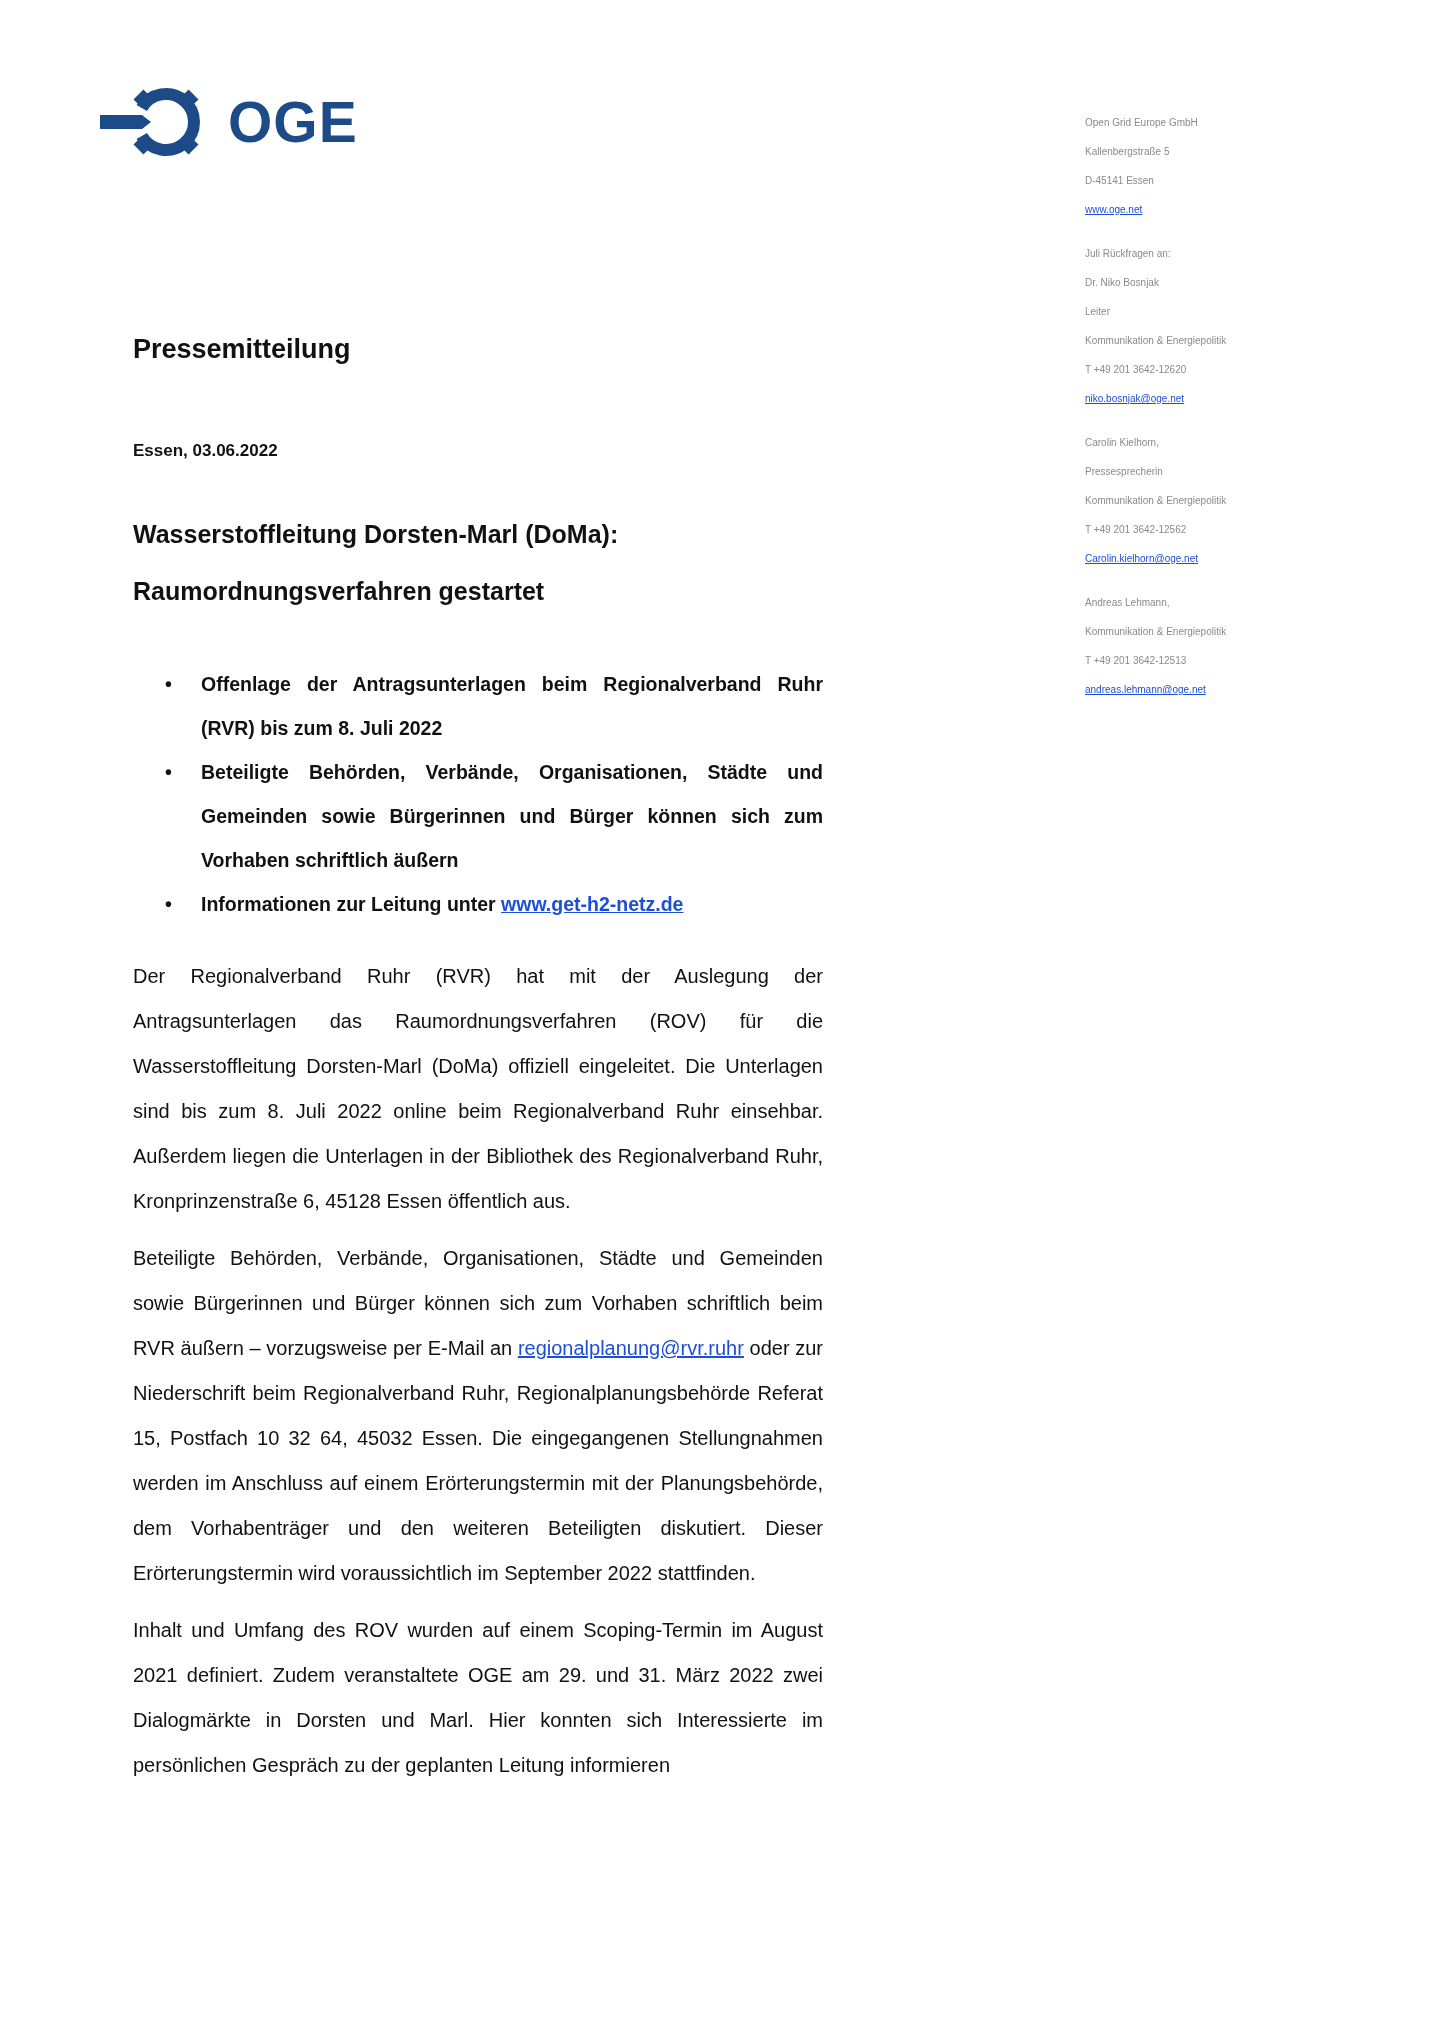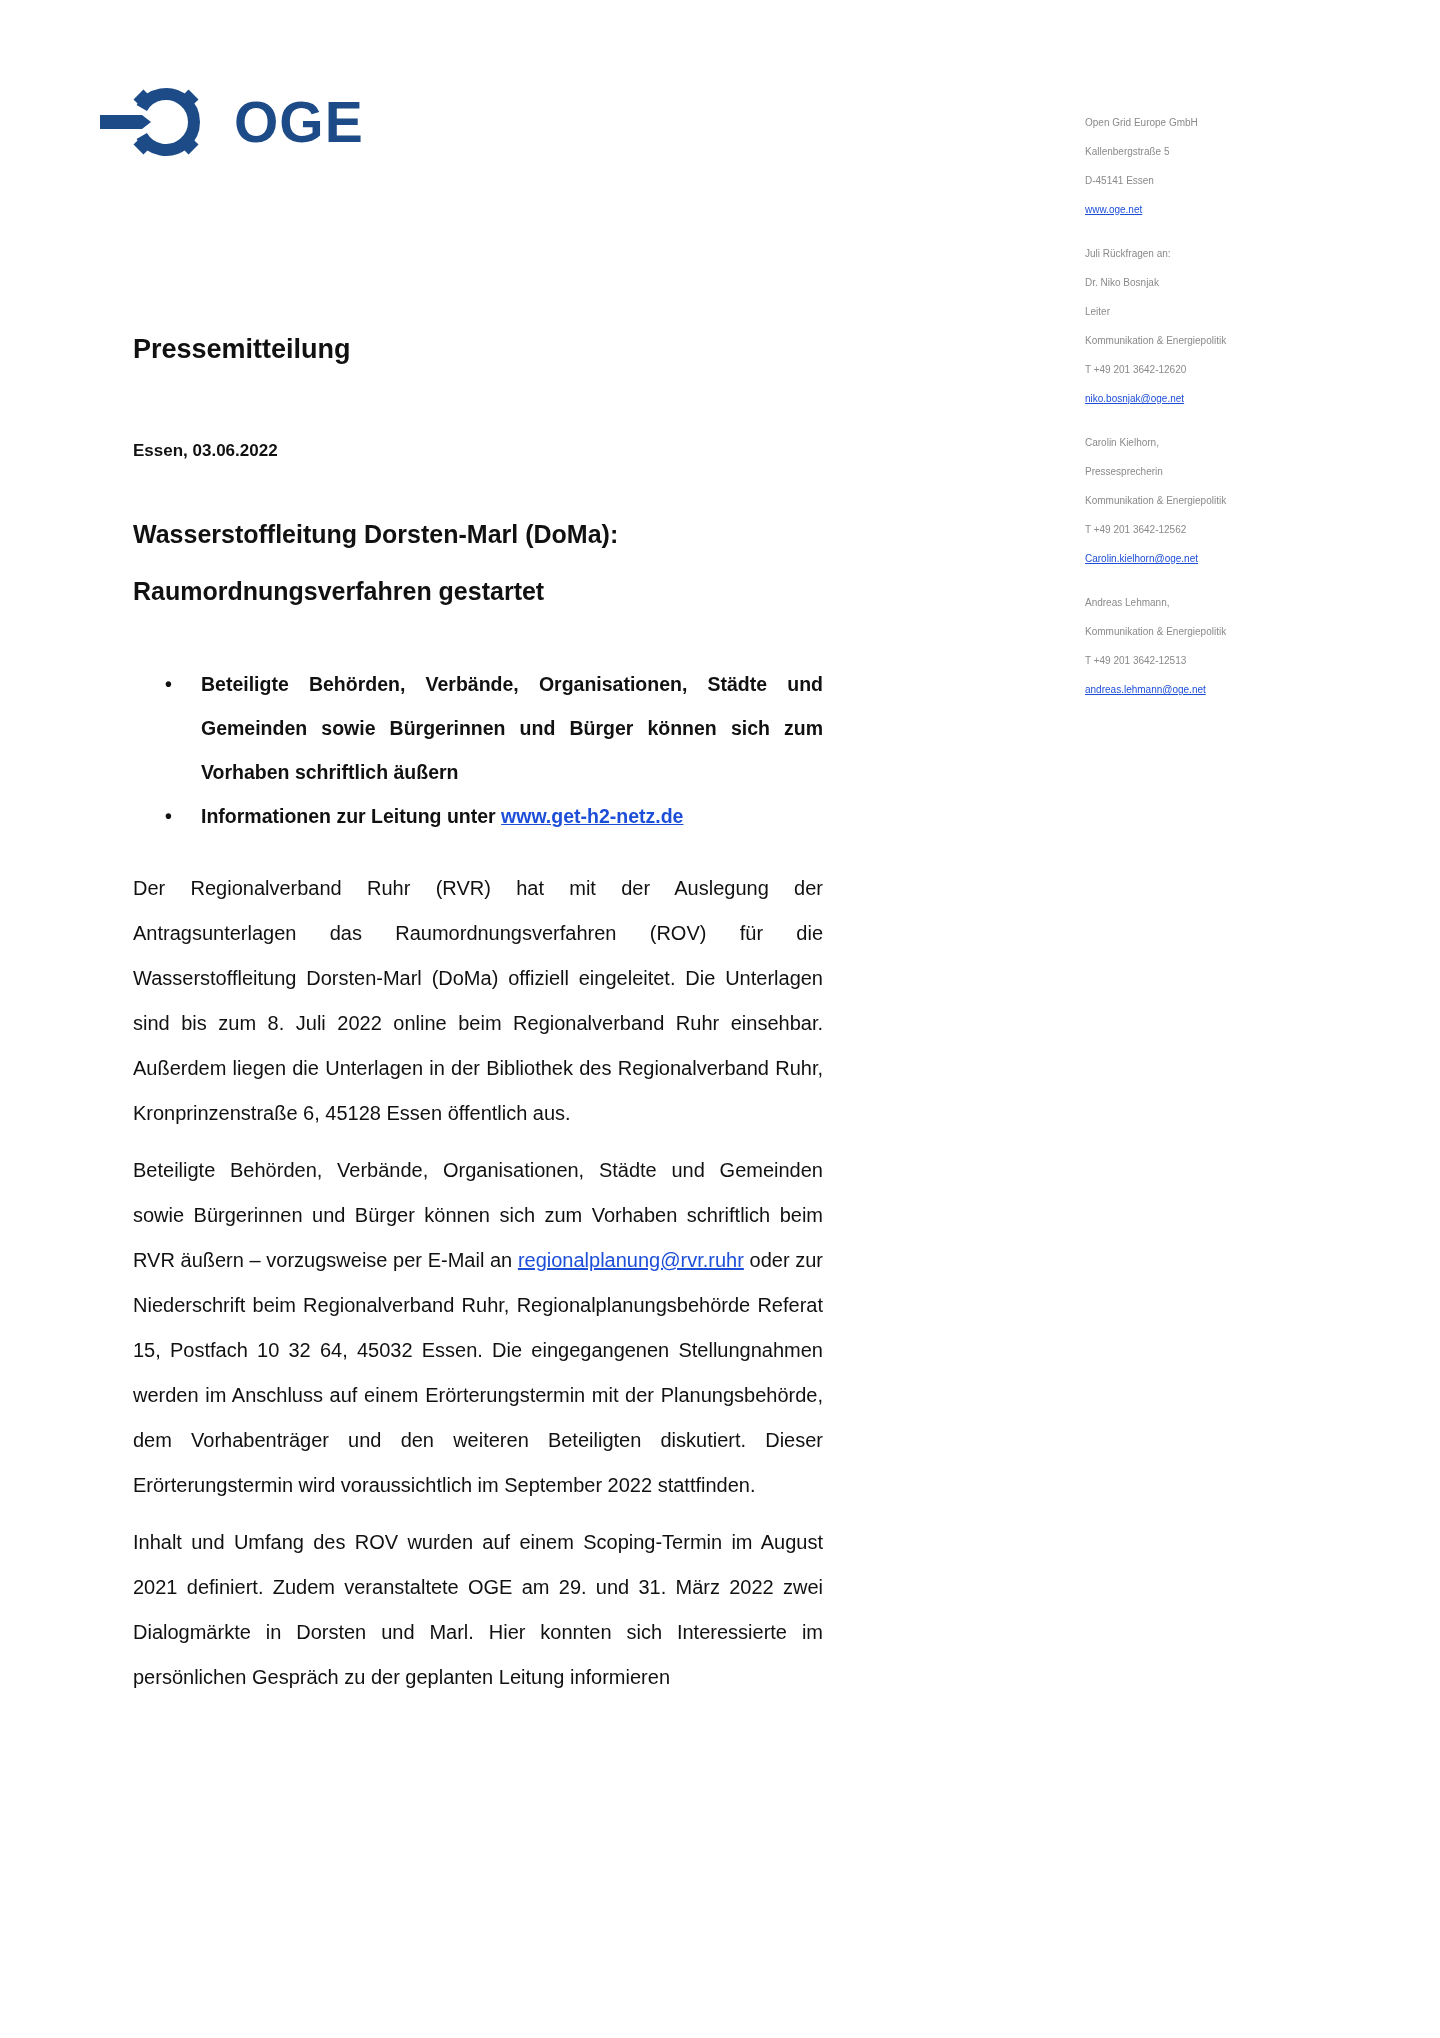--- a/index.html
+++ b/index.html
@@ -5,21 +5,21 @@
   * { margin:0; padding:0; box-sizing:border-box; }
   html,body { background:#ffffff; }
   body {
     width:1440px; height:2038px; position:relative;
     font-family:"Liberation Sans", sans-serif; color:#1a1a1a;
   }
 
   
   .logo-block {
     position:absolute; left:98px; top:82px;
-    display:flex; align-items:center; gap:18px;
+    display:flex; align-items:center; gap:12px;
   }
   .logo-icon { display:block; }
   .logo-text {
     font-size:57px; font-weight:bold; color:#1d4b87;
     letter-spacing:1px; line-height:1;
   }
 
   
   .sidebar {
     position:absolute; left:1085px; top:108px; width:300px;
@@ -129,20 +129,23 @@
 
     <p class="dateline">Essen, 03.06.2022</p>
 
     <h1 class="headline">
       <span class="hl">Wasserstoffleitung Dorsten-Marl (DoMa):</span>
       <span class="hl">Raumordnungsverfahren gestartet</span>
     </h1>
 
     <ul class="bullets">
       <li class="bullet">
+        <div class="bullet-text">Offenlage der Antragsunterlagen beim Regionalverband Ruhr (RVR) bis zum 8. Juli 2022</div>
+      </li>
+      <li class="bullet">
         <div class="bullet-text">Beteiligte Behörden, Verbände, Organisationen, Städte und Gemeinden sowie Bürgerinnen und Bürger können sich zum Vorhaben schriftlich äußern</div>
       </li>
       <li class="bullet">
         <div class="bullet-text"><span>Informationen zur Leitung unter </span><a href="#" class="link">www.get-h2-netz.de</a></div>
       </li>
     </ul>
 
     <p class="para">Der Regionalverband Ruhr (RVR) hat mit der Auslegung der Antragsunterlagen das Raumordnungsverfahren (ROV) für die Wasserstoffleitung Dorsten-Marl (DoMa) offiziell eingeleitet. Die Unterlagen sind bis zum 8. Juli 2022 online beim Regionalverband Ruhr einsehbar. Außerdem liegen die Unterlagen in der Bibliothek des Regionalverband Ruhr, Kronprinzenstraße 6, 45128 Essen öffentlich aus.</p>
 
     <p class="para"><span>Beteiligte Behörden, Verbände, Organisationen, Städte und Gemeinden sowie Bürgerinnen und Bürger können sich zum Vorhaben schriftlich beim RVR äußern – vorzugsweise per E-Mail an </span><a href="#" class="link">regionalplanung@rvr.ruhr</a><span> oder zur Niederschrift beim Regionalverband Ruhr, Regionalplanungsbehörde Referat 15, Postfach 10 32 64, 45032 Essen. Die eingegangenen Stellungnahmen werden im Anschluss auf einem Erörterungstermin mit der Planungsbehörde, dem Vorhabenträger und den weiteren Beteiligten diskutiert. Dieser Erörterungstermin wird voraussichtlich im September 2022 stattfinden.</span></p>

